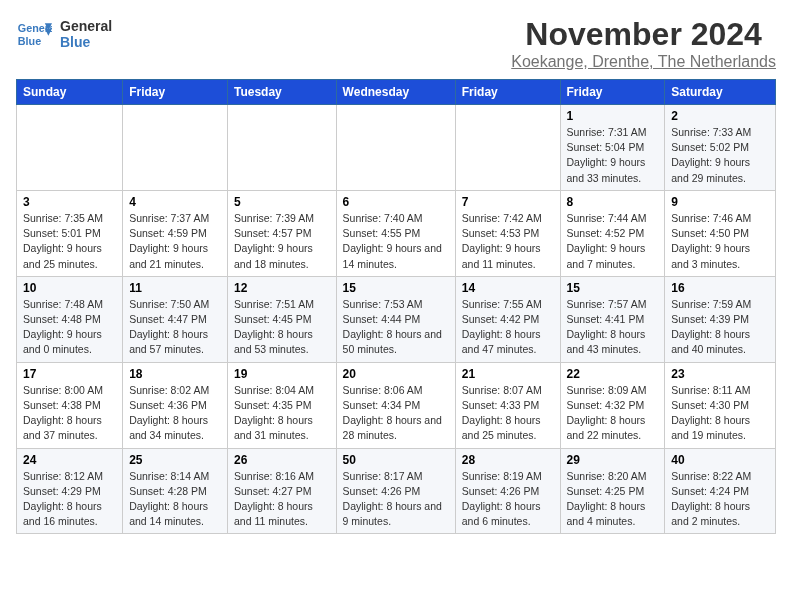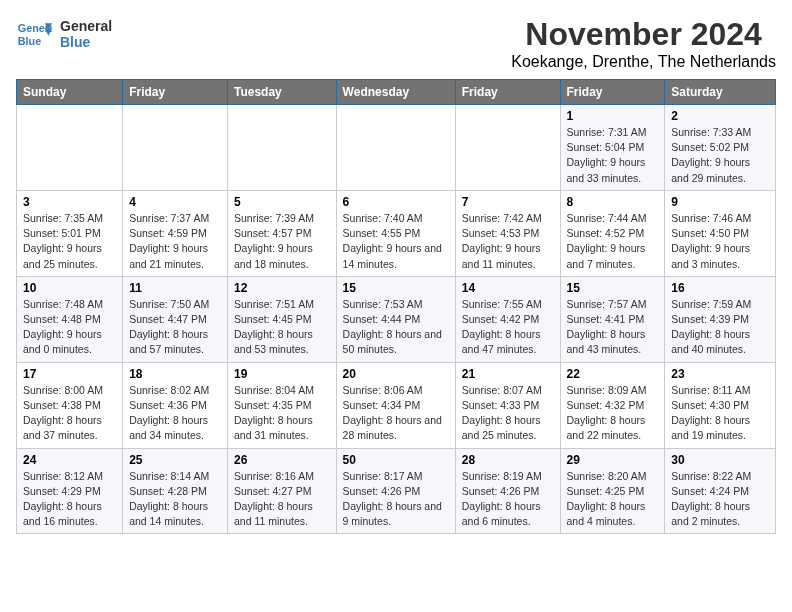--- a/index.html
+++ b/index.html
@@ -28,29 +28,30 @@
     .title-area {
       text-align: center;
     }
     .month-title {
       font-size: 32px;
       font-weight: bold;
       color: #333;
     }
     .location-title {
       font-size: 16px;
-      color: #000000;
+      color: #737373;
+      text-decoration: underline;
     }
     table {
       width: 100%;
       border-collapse: collapse;
       font-size: 10.5px;
     }
     thead tr {
-      background-color: #737373;
+      background-color: #1d4ed8;
     }
     thead th {
       color: #fff;
       padding: 5px 6px;
       text-align: left;
       font-size: 12px;
       font-weight: bold;
       border: 1px solid #2d6aa0;
     }
     tbody tr {
@@ -240,18 +241,18 @@
         </td>
         <td>
           <span class="day-num">28</span>
           <div class="day-info">Sunrise: 8:19 AM<br>Sunset: 4:26 PM<br>Daylight: 8 hours and 6 minutes.</div>
         </td>
         <td>
           <span class="day-num">29</span>
           <div class="day-info">Sunrise: 8:20 AM<br>Sunset: 4:25 PM<br>Daylight: 8 hours and 4 minutes.</div>
         </td>
         <td>
-          <span class="day-num">30</span>
+          <span class="day-num">40</span>
           <div class="day-info">Sunrise: 8:22 AM<br>Sunset: 4:24 PM<br>Daylight: 8 hours and 2 minutes.</div>
         </td>
       </tr>
     </tbody>
 </table>
 
 </body></html>

